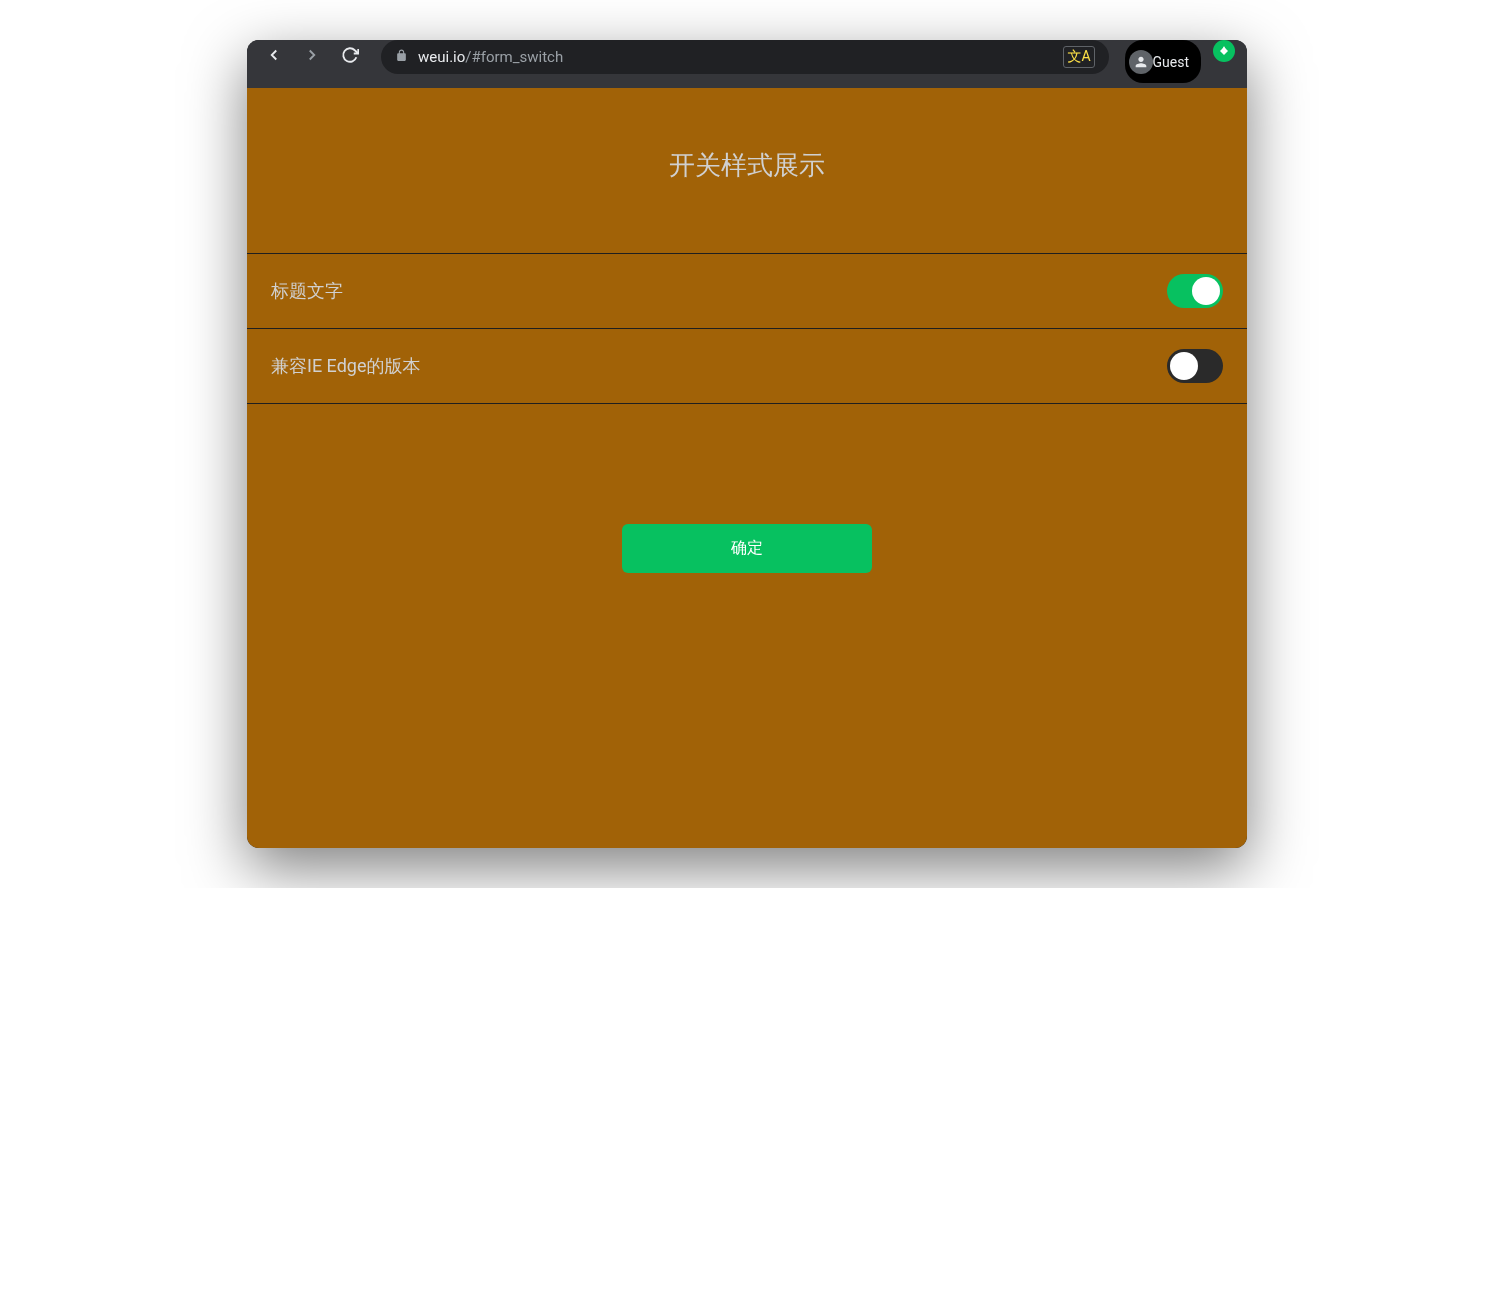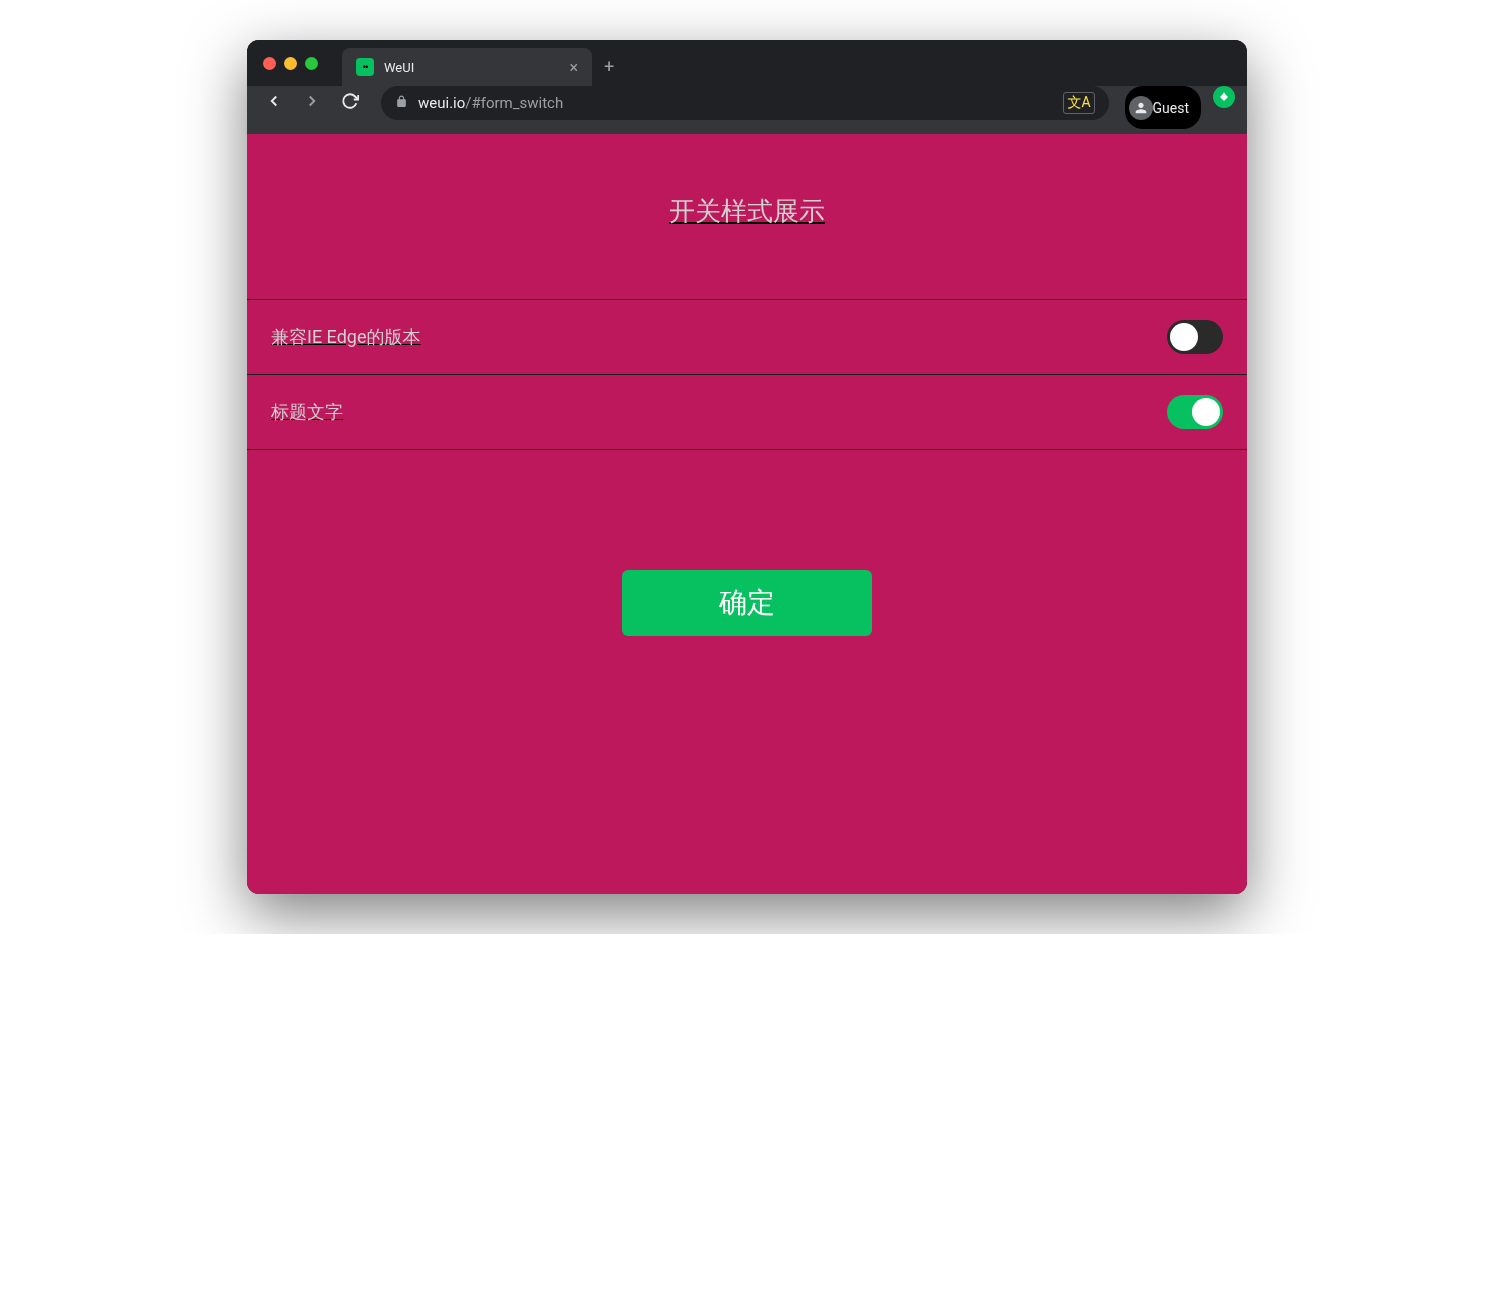--- a/index.html
+++ b/index.html
@@ -164,24 +164,23 @@
       border-radius: 50%;
       background: #07c160;
       display: flex;
       align-items: center;
       justify-content: center;
       color: #fff;
       font-size: 12px;
       margin-left: 4px;
     }
     .content {
-      background: #be185d;
+      background: #a16207;
       min-height: 760px;
       padding: 0;
-      text-decoration: underline;
     }
     .page-title {
       color: #d0d0d0;
       font-size: 26px;
       font-weight: 500;
       text-align: center;
       padding: 60px 0 70px;
     }
     .form-list {
       border-top: 1px solid #1f1f1f;
@@ -223,45 +222,32 @@
     .switch.off .switch-knob { left: 3px; }
     .btn-area {
       padding: 120px 0 40px;
       text-align: center;
     }
     .primary-btn {
       background: #07c160;
       color: #fff;
       border: none;
       border-radius: 6px;
-      font-size: 28px;
+      font-size: 16px;
       padding: 14px 0;
       width: 250px;
       cursor: pointer;
       font-weight: 500;
     }
   </style>
 </head>
 <body>
 
 <div class="browser-window">
 
-  <div class="titlebar">
-    <div class="traffic-lights">
-      <div class="traffic-light tl-red"></div>
-      <div class="traffic-light tl-yellow"></div>
-      <div class="traffic-light tl-green"></div>
-    </div>
-    <div class="tab">
-      <div class="tab-favicon"></div>
-      <span class="tab-title">WeUI</span>
-      <span class="tab-close">×</span>
-    </div>
-    <span class="new-tab">+</span>
-  </div>
 
   <div class="toolbar">
     <div class="nav-btn active">
       <svg viewBox="0 0 24 24" fill="none" stroke="currentColor" stroke-width="2.5">
           <path d="M15 18l-6-6 6-6"></path>
         </svg>
     </div>
     <div class="nav-btn">
       <svg viewBox="0 0 24 24" fill="none" stroke="currentColor" stroke-width="2.5">
           <path d="M9 18l6-6-6-6"></path>
@@ -298,31 +284,31 @@
           <path d="M12 2l3 6-3 6-3-6z" fill="#fff"></path>
         </svg>
     </div>
   </div>
 
   <div class="content">
     <h1 class="page-title">开关样式展示</h1>
 
     <div class="form-list">
       <div class="form-row">
+        <span class="form-label">标题文字</span>
+        <div class="switch on">
+          <div class="switch-knob"></div>
+        </div>
+      </div>
+      <div class="form-row">
         <span class="form-label">兼容IE Edge的版本</span>
         <div class="switch off">
           <div class="switch-knob"></div>
         </div>
       </div>
-      <div class="form-row">
-        <span class="form-label">标题文字</span>
-        <div class="switch on">
-          <div class="switch-knob"></div>
-        </div>
-      </div>
     </div>
 
     <div class="btn-area">
       <button class="primary-btn">确定</button>
     </div>
   </div>
 
 </div>
 
 </body></html>

